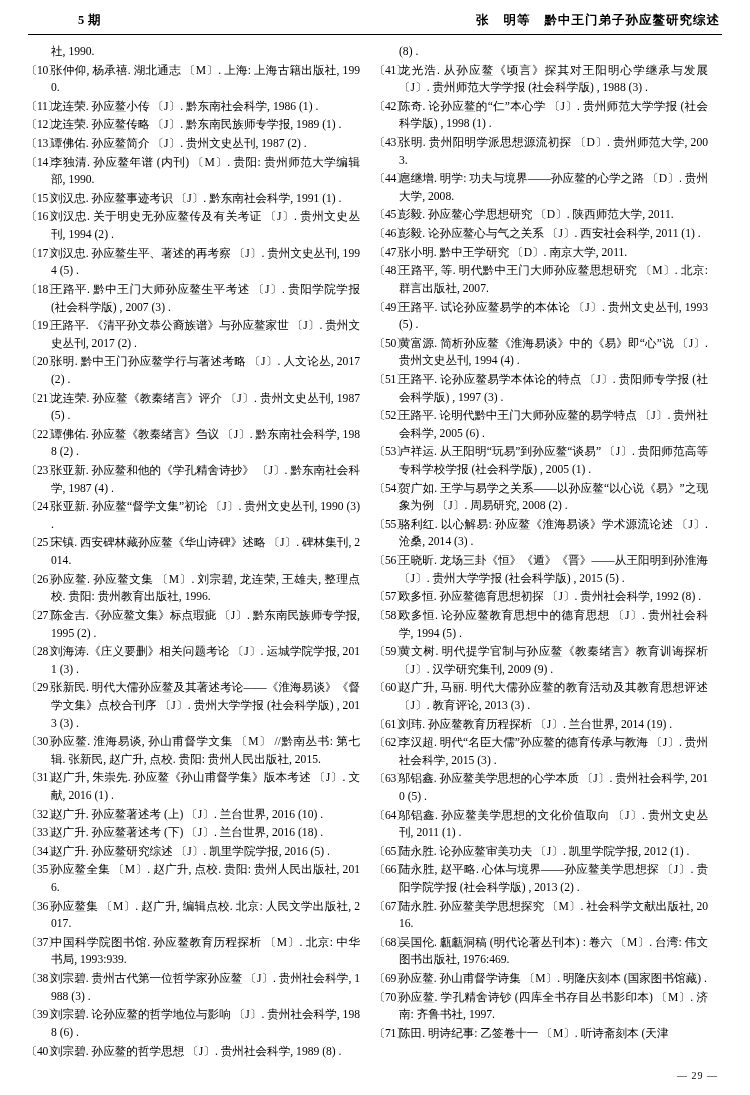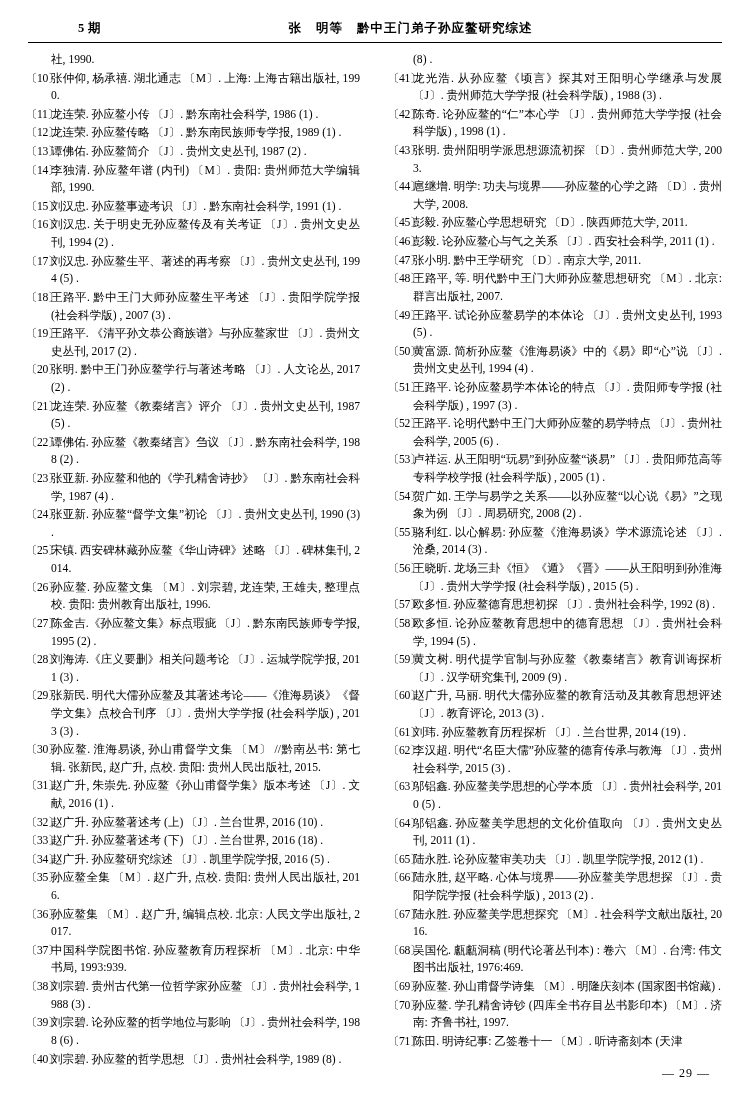--- a/index.html
+++ b/index.html
@@ -30,37 +30,36 @@
     padding: 12px 4px 5px 4px;
     letter-spacing: 0.3px;
   }
   .rh-left {
     font-weight: bold;
     white-space: nowrap;
     margin-left: 48px;
   }
   .rh-center {
     flex: 1;
-    text-align: center;
+    text-align: right;
     font-weight: bold;
     letter-spacing: 1px;
-    margin-top: 8px;
   }
   .rh-center .rh-gap {
     display: inline-block;
     width: 14px;
   }
   .rule {
     border-top: 1.6px solid #000;
     margin: 0 2px 8px 2px;
   }
   
   .columns {
     display: flex;
-    gap: 28px;
+    gap: 14px;
     height: 965px;
   }
   .col {
     width: 334px;
     box-sizing: border-box;
   }
   .ref {
     display: flex;
     font-size: 11.6px;
     line-height: 1.52;
@@ -78,22 +77,22 @@
     word-break: break-all;
   }
   .ref.cont .num { visibility: hidden; }
   
   .footer {
     position: absolute;
     left: 0;
     right: 0;
     bottom: 14px;
     text-align: right;
-    padding-right: 40px;
-    font-size: 12px;
+    padding-right: 32px;
+    font-size: 10px;
     letter-spacing: 1px;
   }
 </style>
 </head>
 <body>
 
 <div class="page">
 
   <div class="running-head">
     <span class="rh-left">5 期</span>

